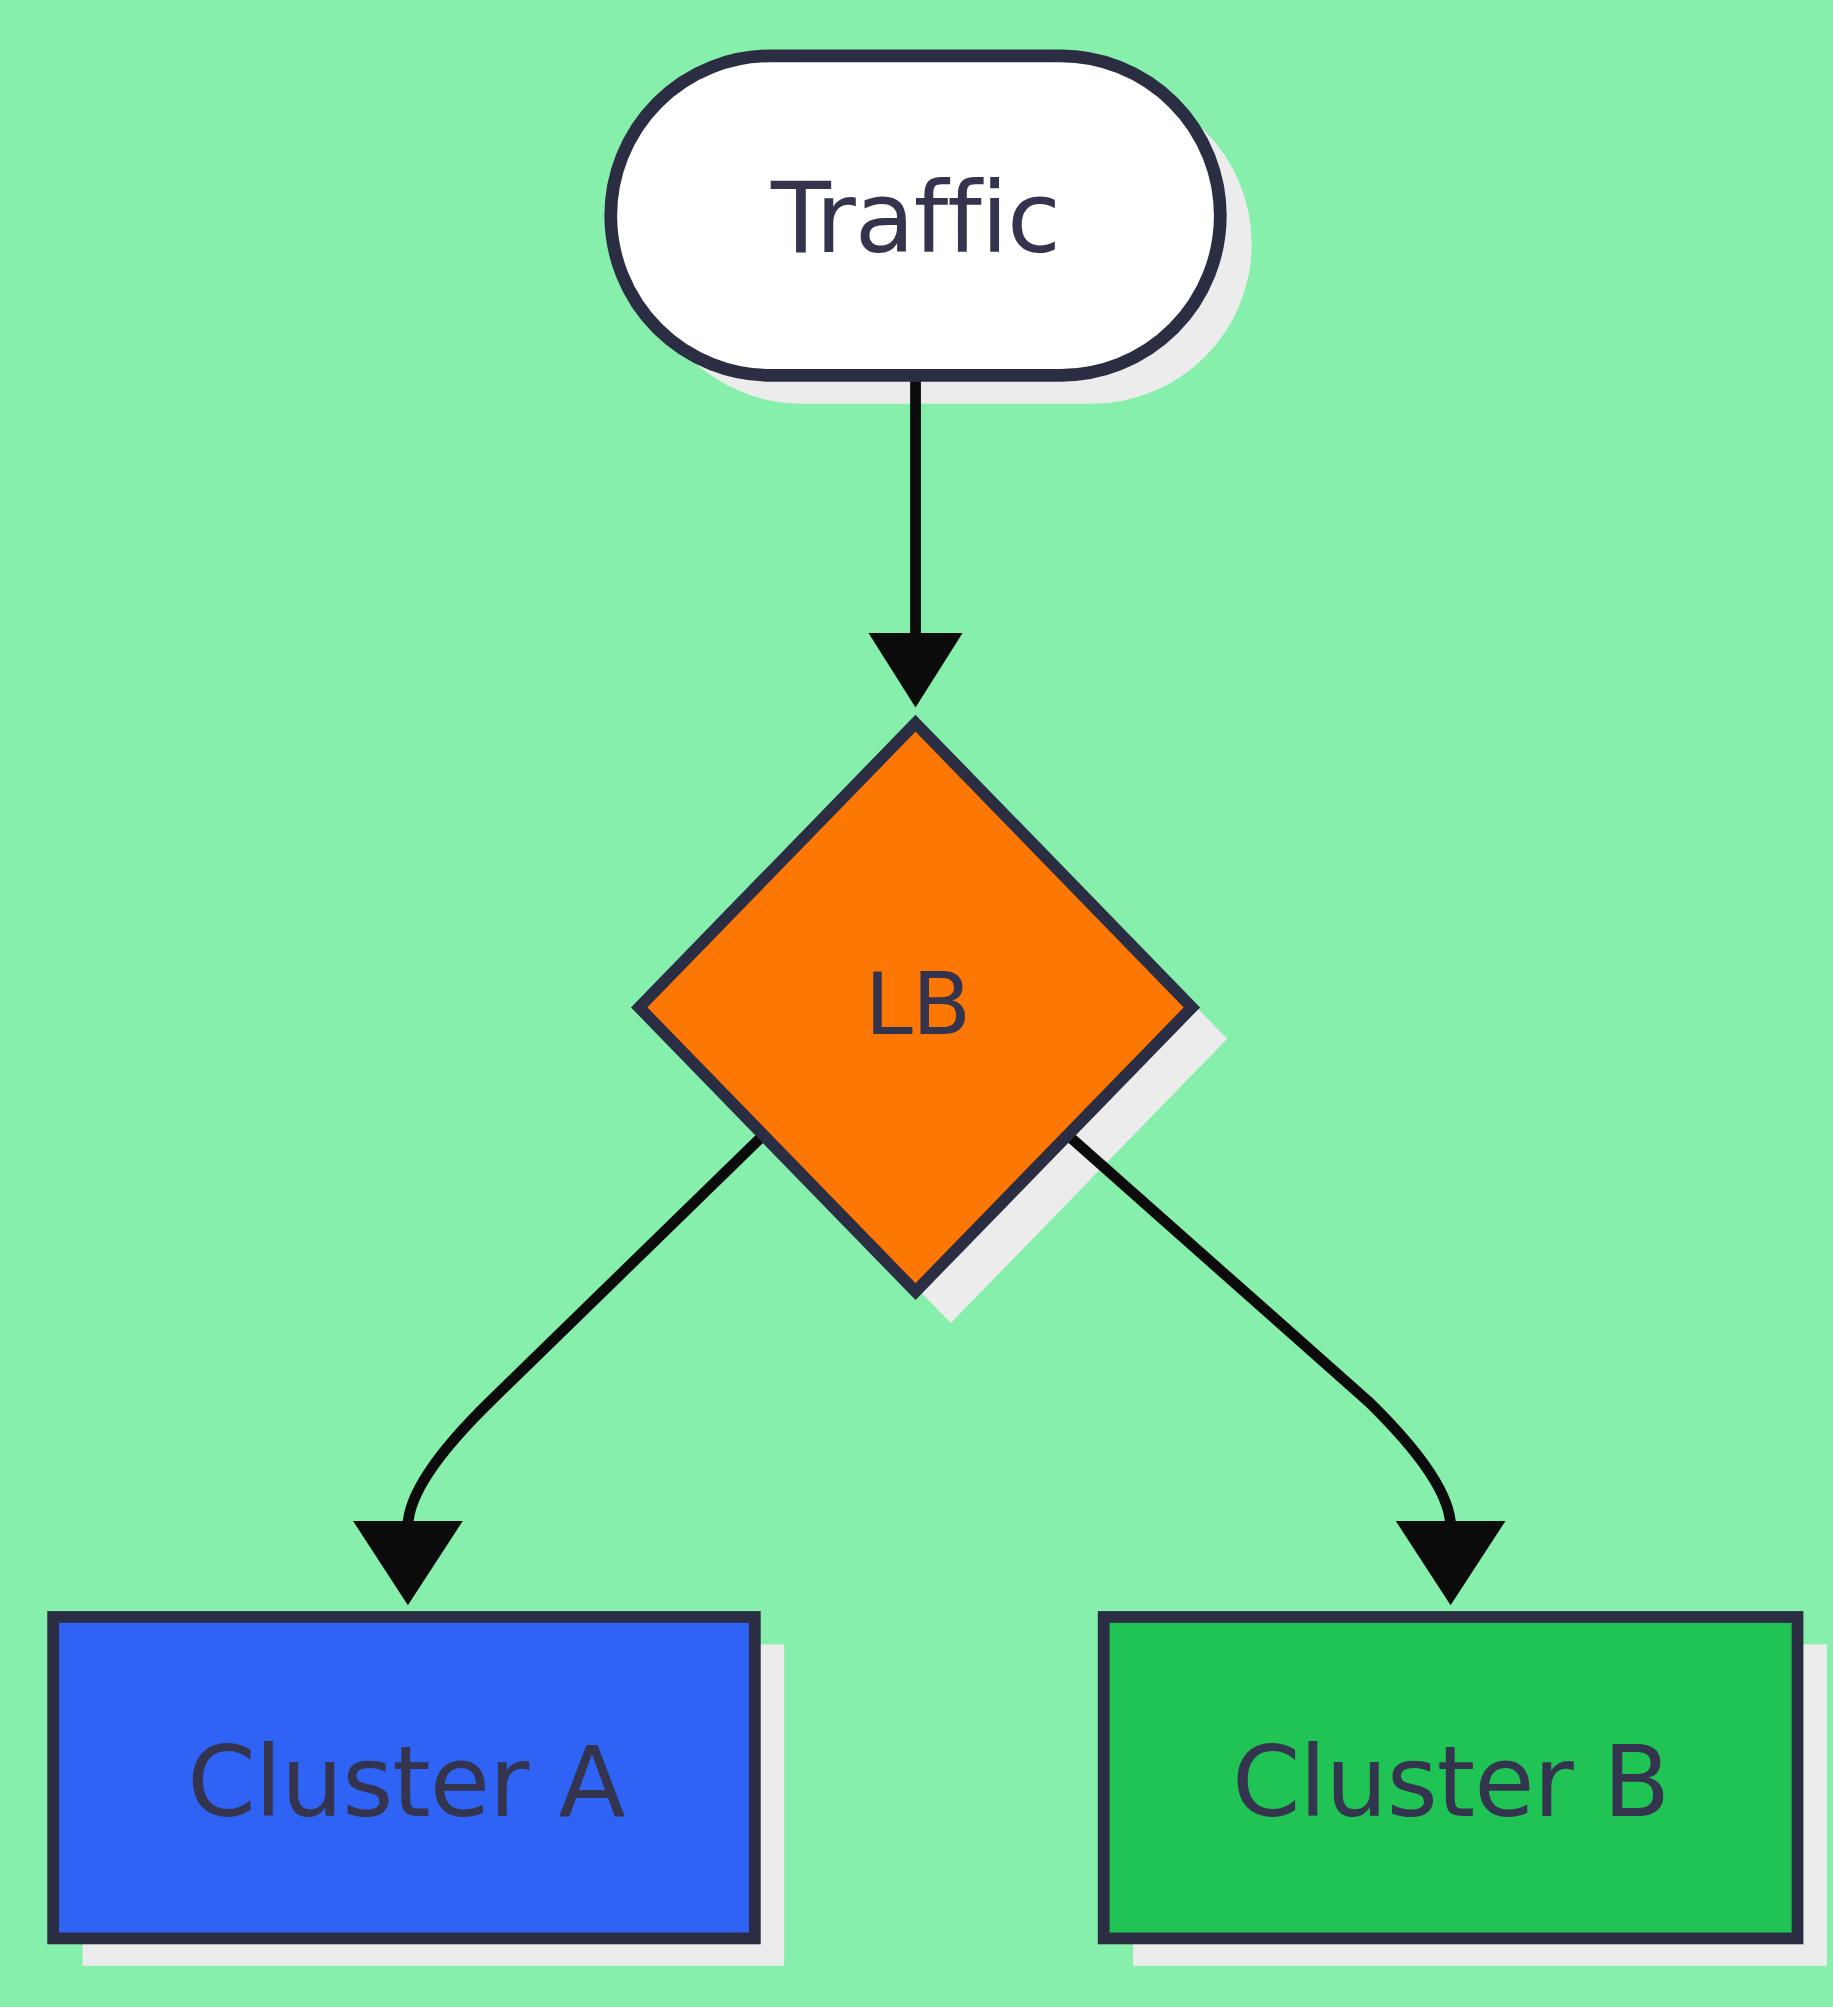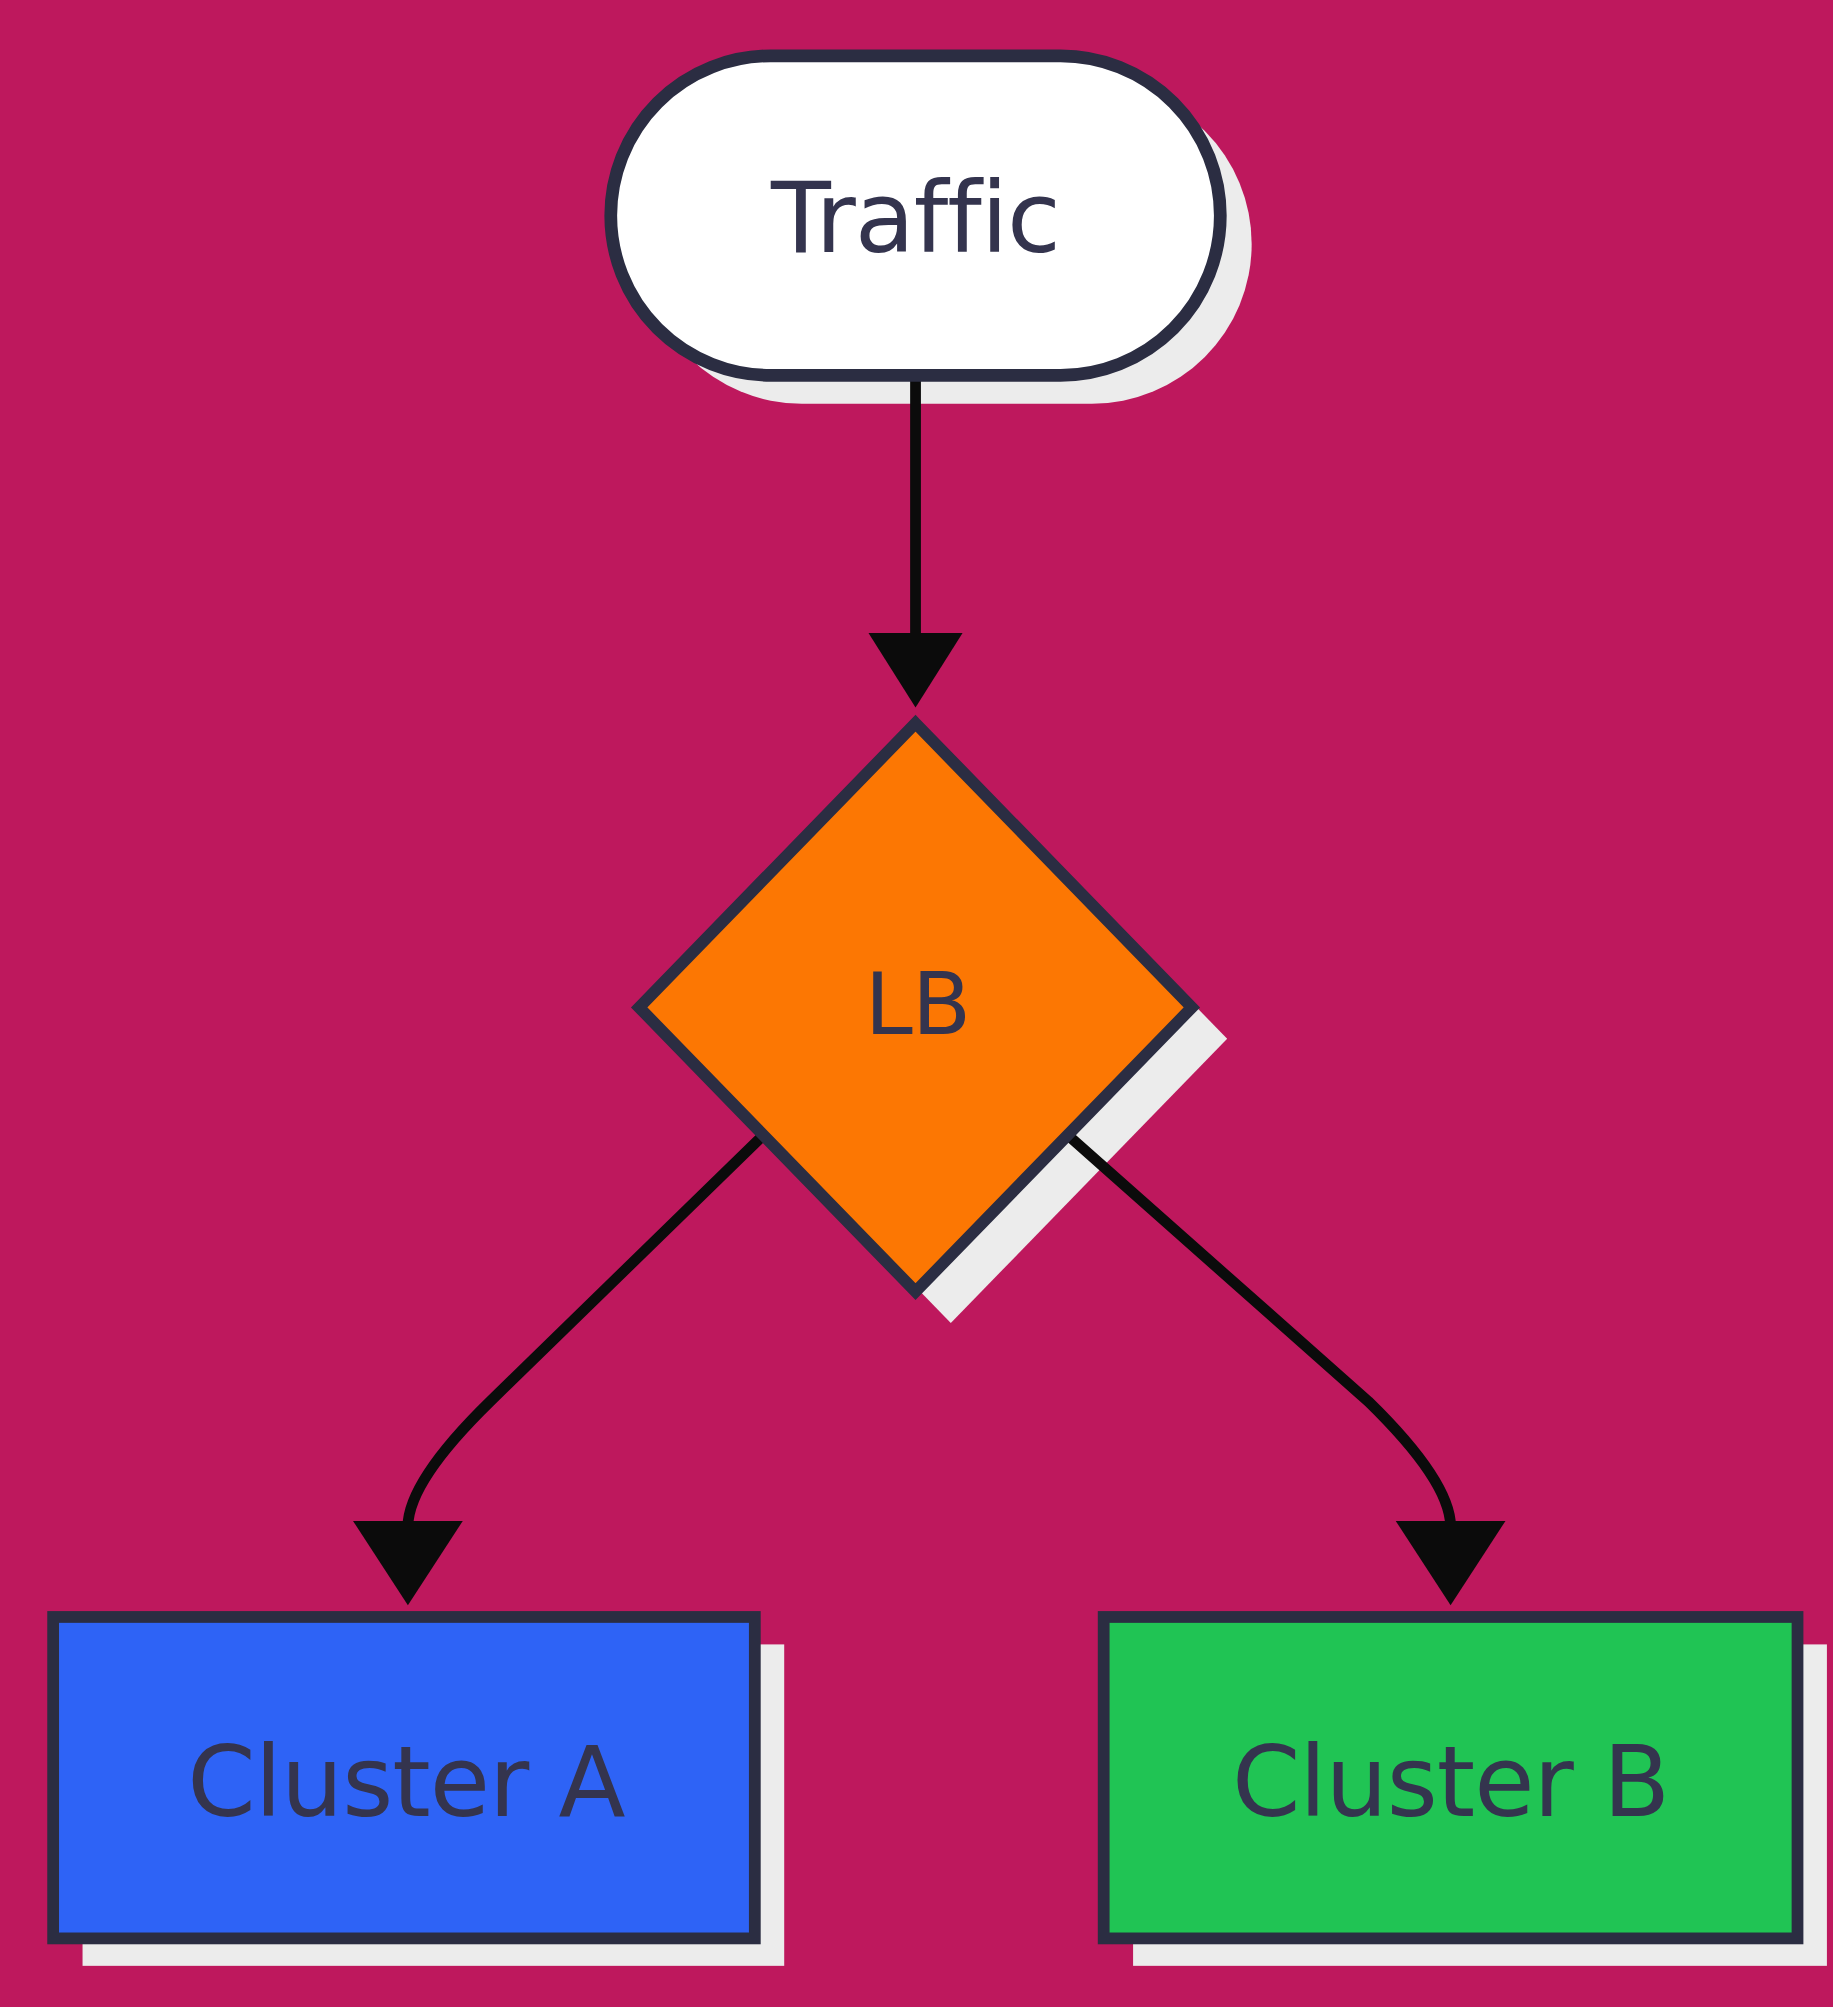--- a/index.html
+++ b/index.html
@@ -4,21 +4,21 @@
 <style>
   html, body {
     margin: 0;
     padding: 0;
     background: #ffffff;
   }
   .canvas {
     position: relative;
     width: 1834px;
     height: 2007px;
-    background: #be185d;
+    background: #86efac;
     overflow: hidden;
   }
   .canvas svg {
     position: absolute;
     inset: 0;
     width: 100%;
     height: 100%;
   }
   text {
     font-family: "DejaVu Sans", "Liberation Sans", sans-serif;

